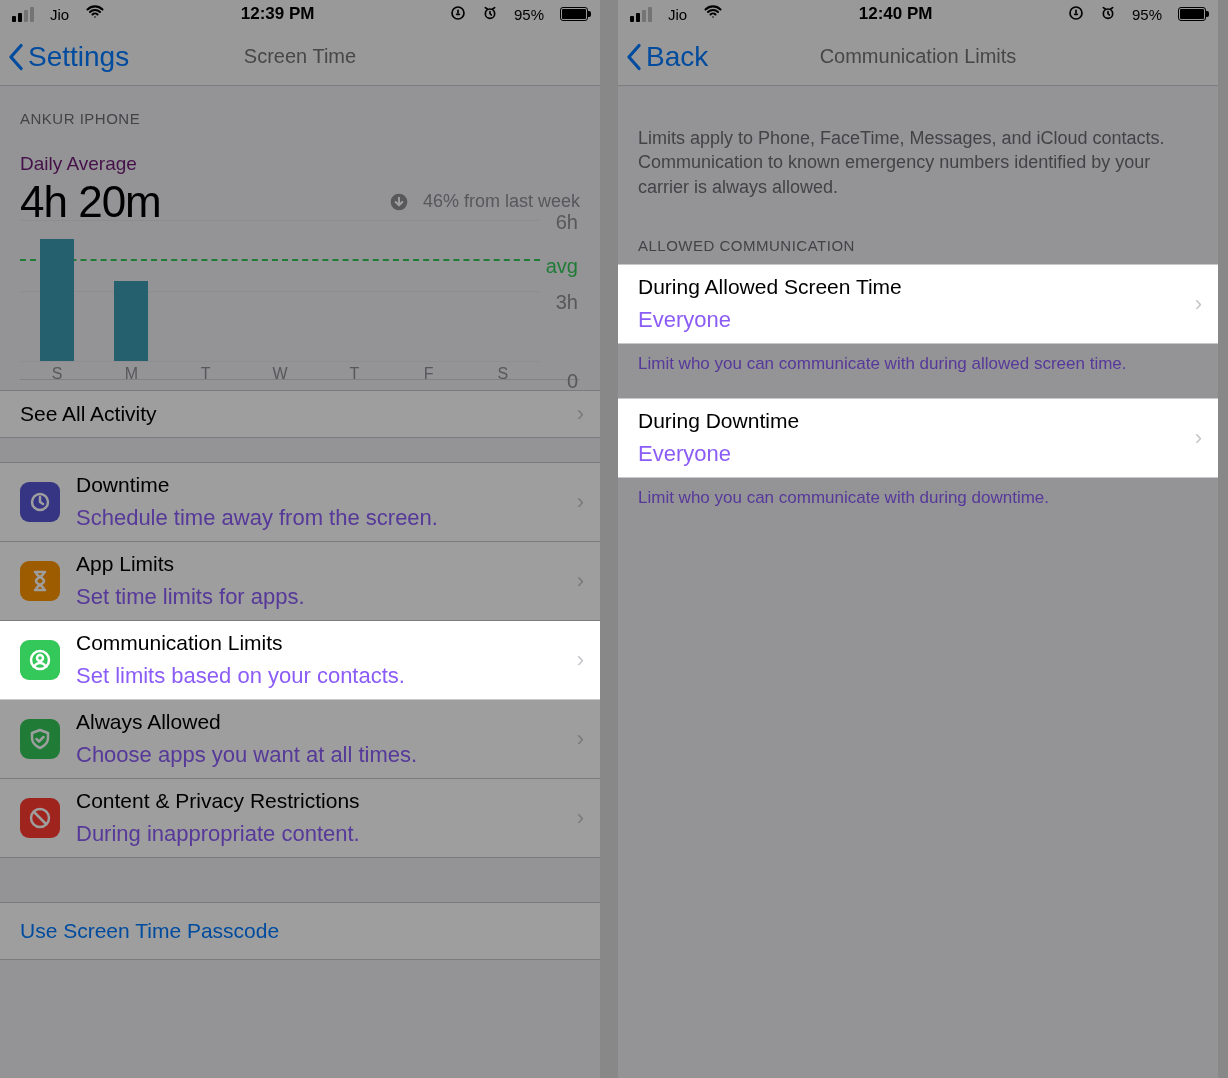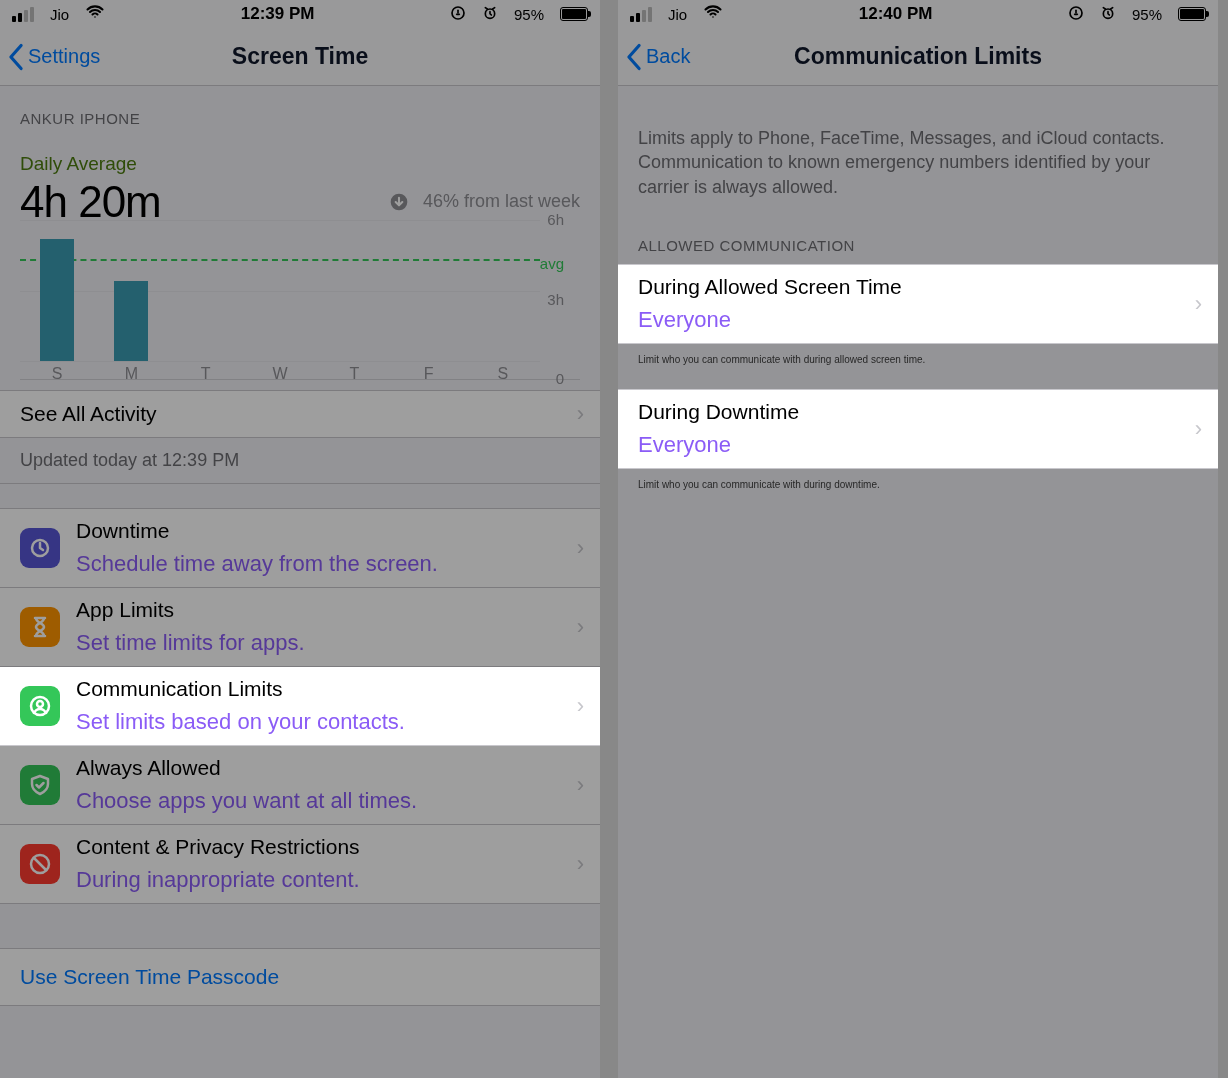--- a/index.html
+++ b/index.html
@@ -28,38 +28,38 @@
   .sig-bars span:nth-child(2){height:9px}
   .sig-bars span:nth-child(3){height:12px}
   .sig-bars span:nth-child(4){height:15px}
   .wifi-icon{font-size:16px}
   .batt{display:flex;align-items:center;gap:3px}
   .batt-body{width:28px;height:14px;border:1.5px solid #000;border-radius:3px;position:relative}
   .batt-body::after{content:"";position:absolute;right:-4px;top:3px;width:3px;height:6px;background:#000;border-radius:0 2px 2px 0}
   .batt-fill{position:absolute;left:1px;top:1px;bottom:1px;width:94%;background:#000;border-radius:1px}
   
   .nav-bar{height:58px;background:#f7f7f8;border-bottom:1px solid #c8c7cc;display:flex;align-items:center;position:relative}
-  .nav-back{display:flex;align-items:center;color:#007aff;font-size:20px;padding-left:8px;cursor:pointer}
+  .nav-back{display:flex;align-items:center;color:#007aff;font-size:28px;padding-left:8px;cursor:pointer}
   .nav-back svg{width:16px;height:28px;margin-right:4px}
-  .nav-title{position:absolute;left:0;right:0;text-align:center;font-size:23px;font-weight:700;color:#0f172a;pointer-events:none}
+  .nav-title{position:absolute;left:0;right:0;text-align:center;font-size:20px;font-weight:400;color:#737373;pointer-events:none}
   
   .section-header{font-size:16px;color:#6d6d72;padding:24px 20px 10px;letter-spacing:.5px}
   .section-header.uc{text-transform:uppercase;font-size:15px}
-  .section-footer{font-size:10px;color:#404040;padding:10px 20px}
+  .section-footer{font-size:17px;color:#8b5cf6;padding:10px 20px}
   .info-block{padding:16px 20px 0}
-  .label-small{font-size:19px;color:#4d7c0f}
+  .label-small{font-size:19px;color:#701a75}
   .daily-avg{font-size:44px;font-weight:500;color:#000;letter-spacing:-1px;margin-top:2px}
   .trend-row{margin-top:-36px;text-align:right;color:#8e8e93;font-size:18px;display:flex;justify-content:flex-end;align-items:center;gap:14px}
   .trend-row svg{width:20px;height:20px}
   
   .chart-box{position:relative;height:160px;margin:8px 20px 2px;border-bottom:1px solid #d1d1d6}
   .chart-grid{position:absolute;left:0;right:40px;top:0;bottom:18px}
   .chart-grid .hline{position:absolute;left:0;right:0;height:0;border-top:1px solid #e5e5ea}
   .chart-grid .avg{border-top:2px dashed #35c759}
-  .chart-ylabel{position:absolute;right:16px;font-size:15px;color:#8e8e93}
+  .chart-ylabel{position:absolute;right:2px;font-size:20px;color:#8e8e93}
   .chart-bars{position:absolute;left:0;right:40px;bottom:18px;top:0;display:flex;align-items:flex-end}
   .chart-bars .col{flex:1;display:flex;justify-content:center;align-items:flex-end;height:100%}
   .chart-bars .bar{width:34px;background:#3a9bb2;border-radius:0}
   .chart-xaxis{position:absolute;left:0;right:40px;bottom:-4px;display:flex}
   .chart-xaxis span{flex:1;text-align:center;font-size:16px;color:#8e8e93}
   
   .row{background:#fff;min-height:58px;padding:10px 20px;display:flex;align-items:center;border-bottom:.5px solid #c8c7cc;position:relative}
   .row.first{border-top:.5px solid #c8c7cc}
   .row .disc{position:absolute;right:16px;color:#c7c7cc;font-size:22px}
   .row .title{font-size:21px;color:#000}
@@ -190,21 +190,20 @@
       <div class="chart-ylabel" style="color: rgb(53, 199, 89); top: calc(27.8333% - 9px);">avg</div>
     </div>
 
   <div style="height:8px"></div>
 
   <div class="row first thin">
     <div class="title">See All Activity</div>
     <div class="disc">›</div>
   </div>
 
-  <div class="updated-row">Updated today at 12:39 PM</div>
 
   <div class="spacer"></div>
 
   <div class="row first">
     <div class="icon" style="background:#5856d6">
       <svg viewBox="0 0 24 24" width="24" height="24">
           <circle cx="12" cy="12" r="8"></circle>
           <path d="M12 7v5l3 2"></path>
         </svg>
     </div>

